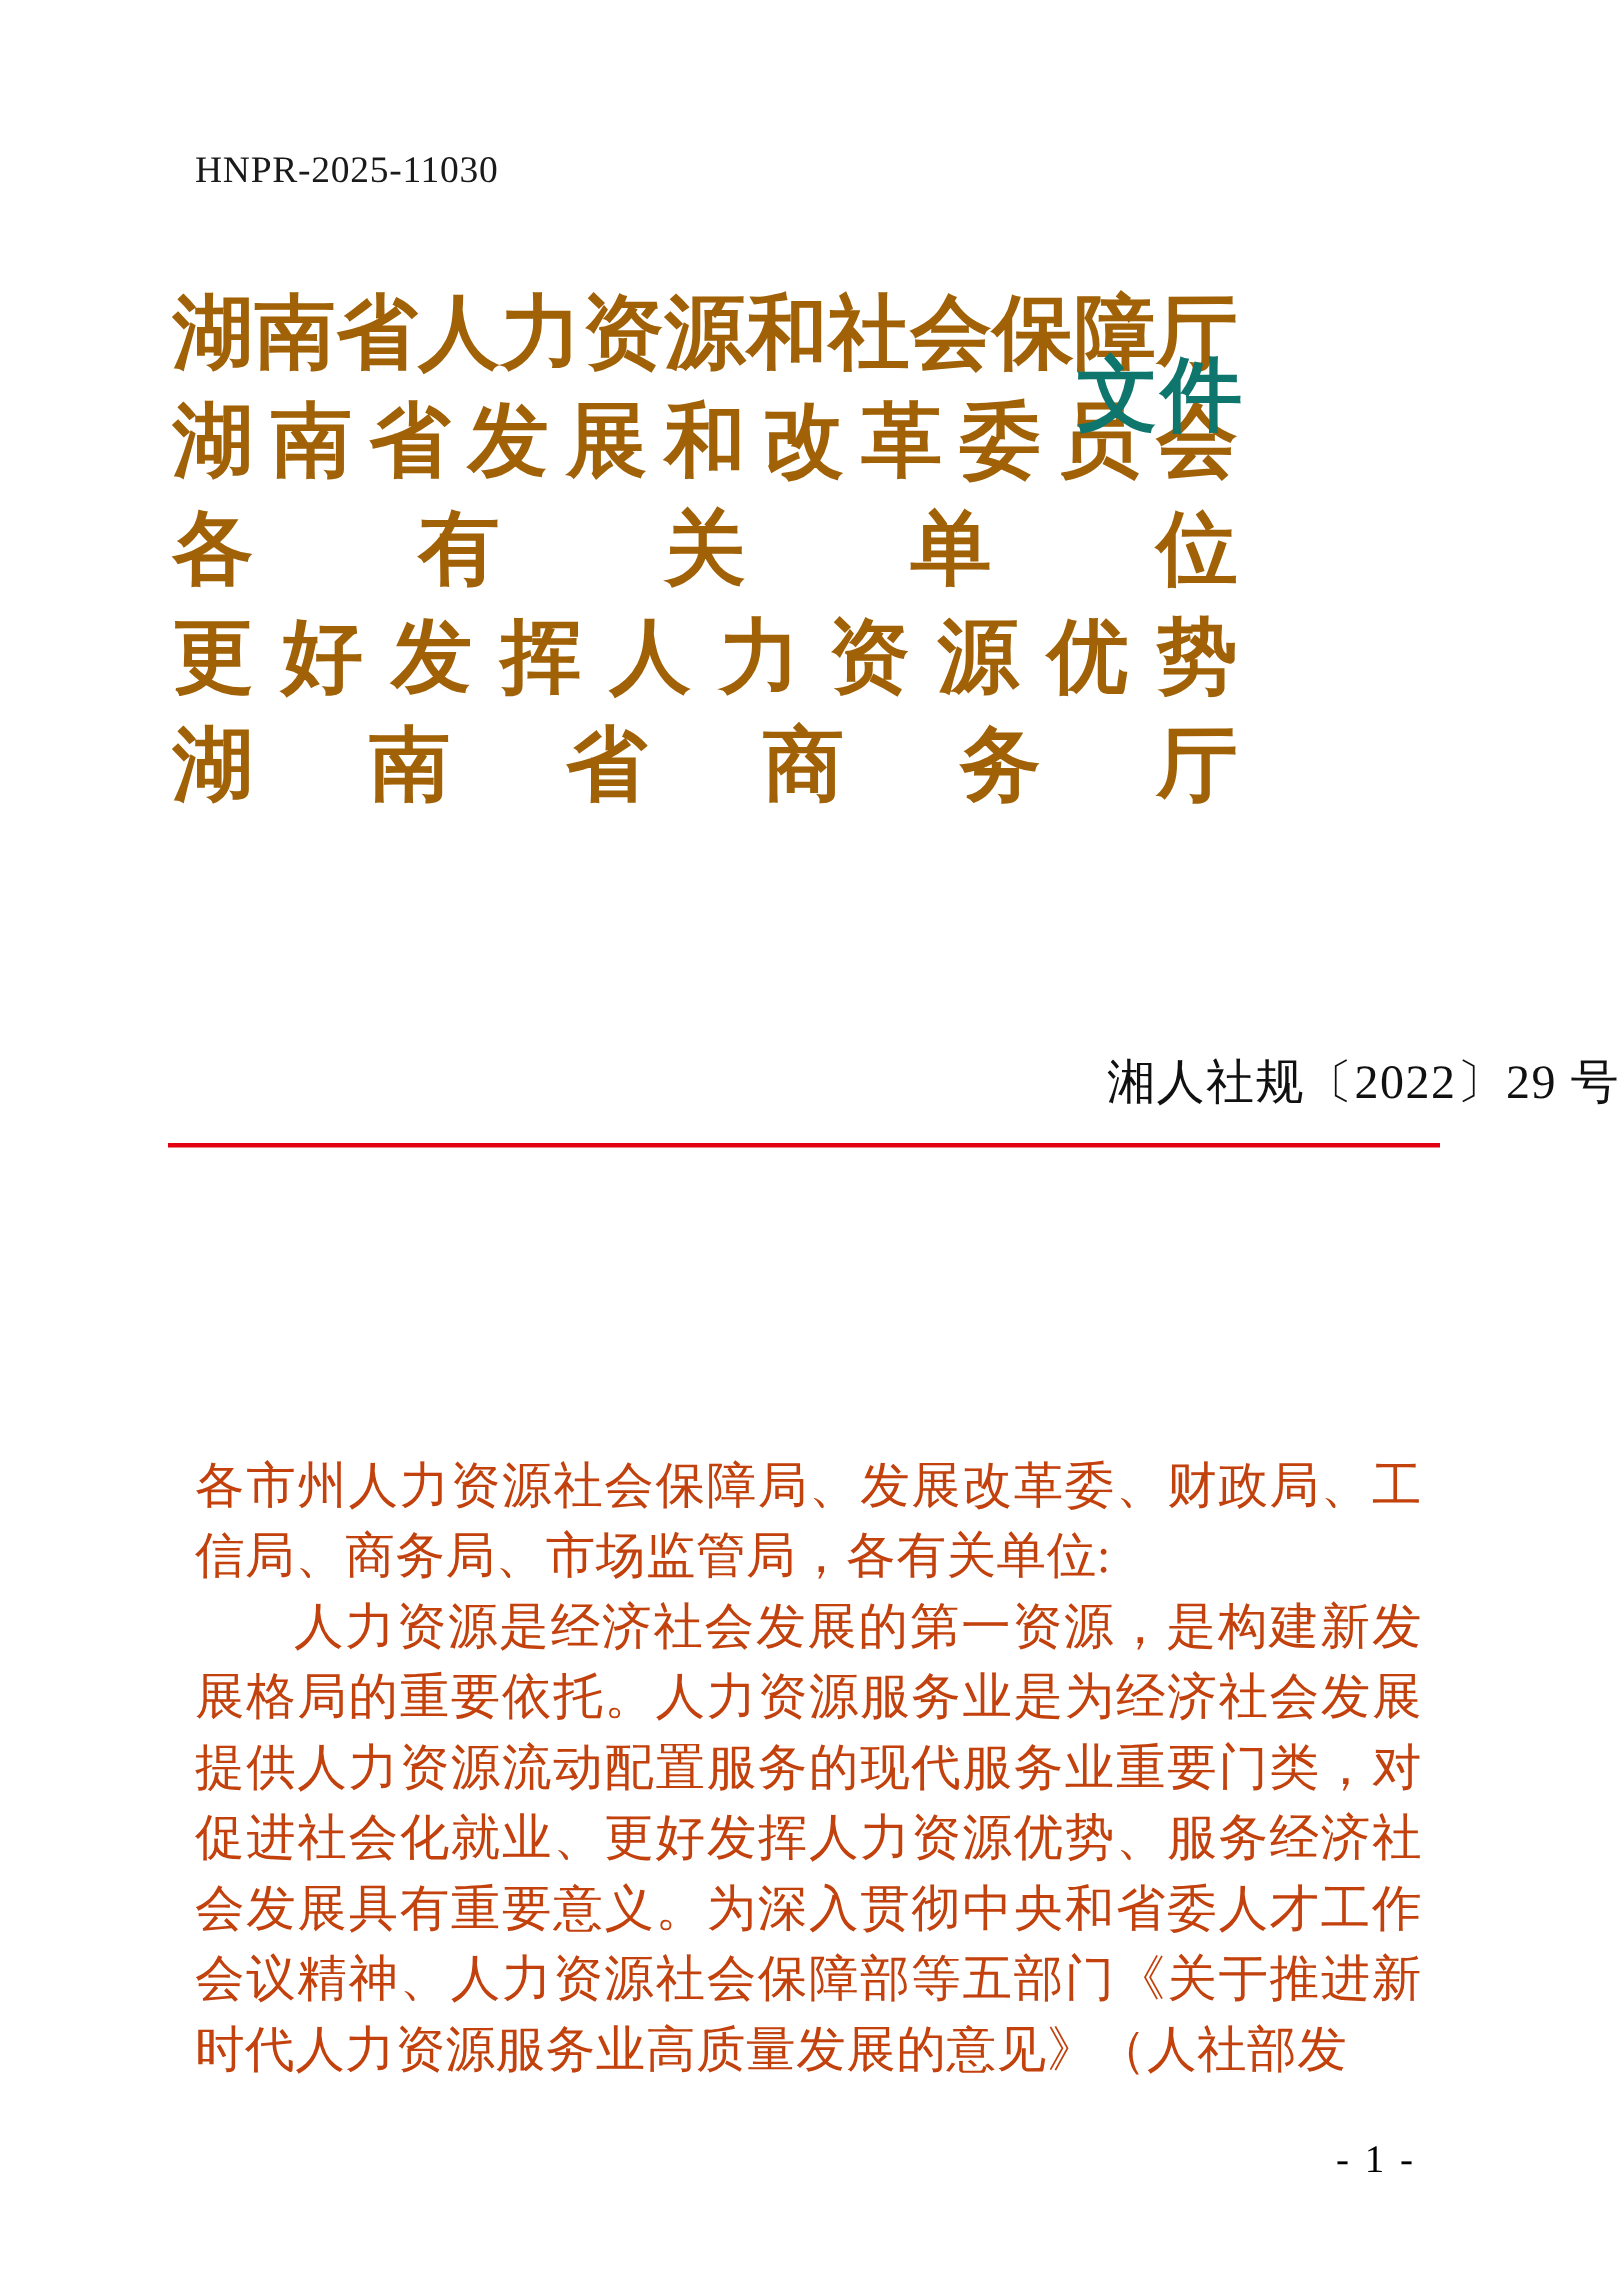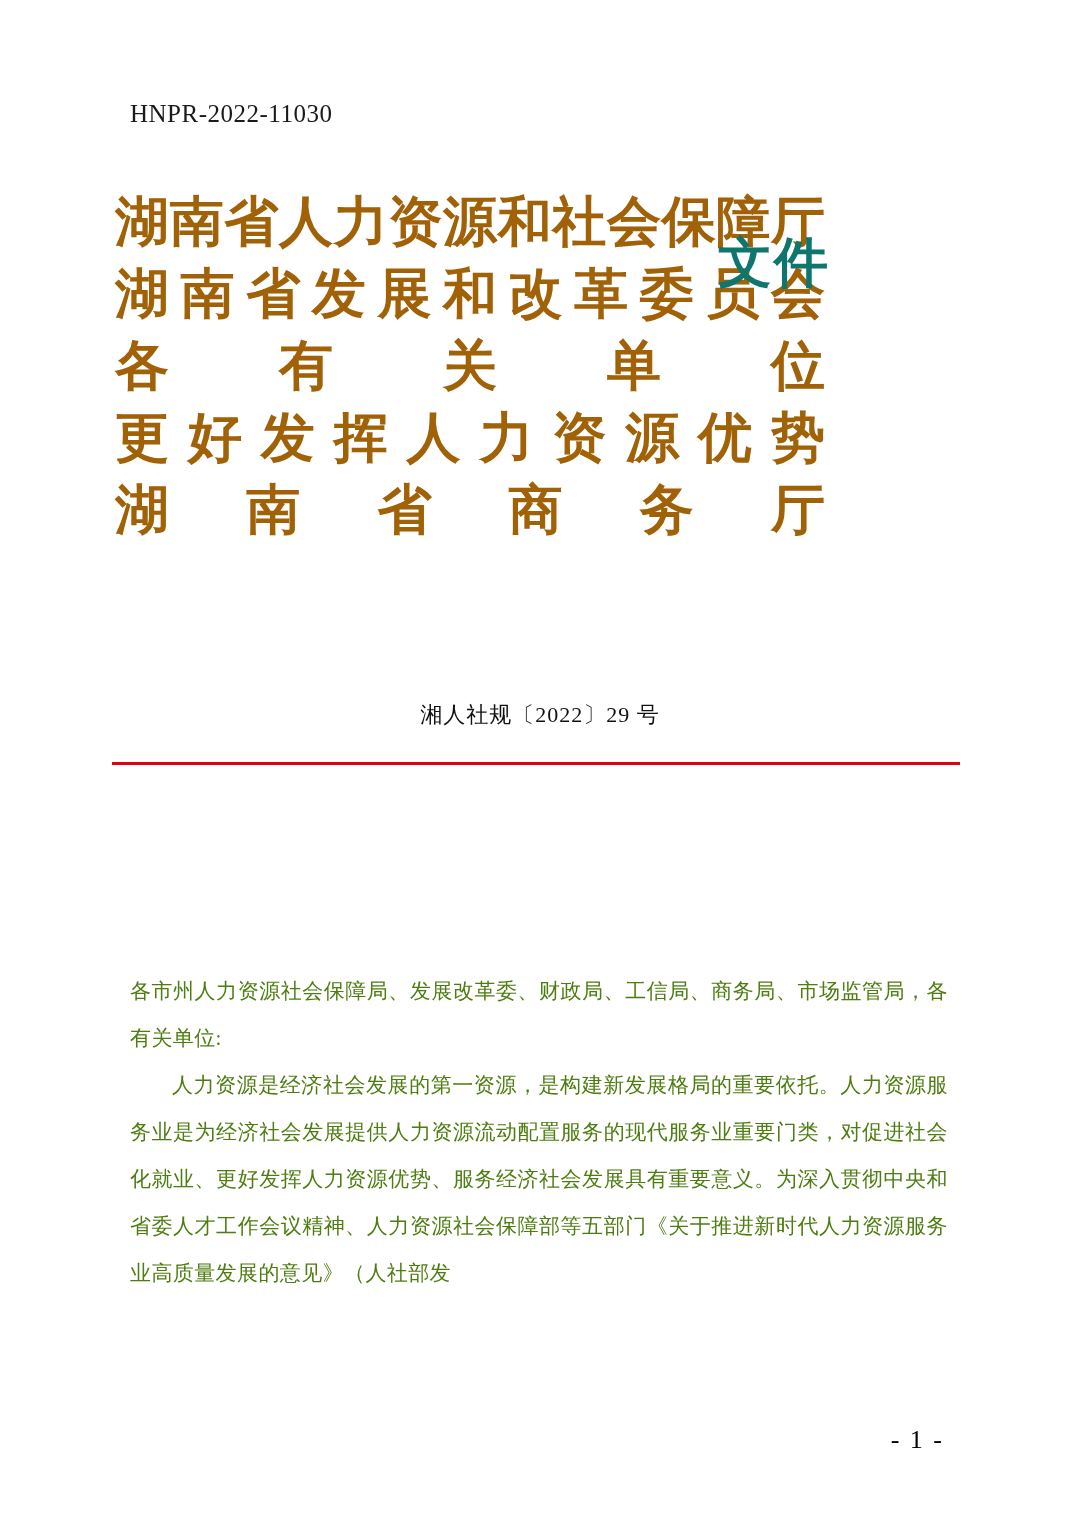--- a/index.html
+++ b/index.html
@@ -72,22 +72,22 @@
     line-height: 62px;
     letter-spacing: 2px;
     font-family: Liberation Serif, serif;
   }
 
   
   .issue-no {
     position: absolute;
     top: 700px;
     left: 0; right: 0;
-    text-align: center;
-    font-size: 22px;
+    text-align: right;
+    font-size: 32px;
     color: #111;
     letter-spacing: 1px;
   }
 
   
   .red-rule {
     position: absolute;
     left: 112px;
     top: 762px;
     width: 848px;
@@ -109,44 +109,44 @@
     color: #000;
     font-family: "Liberation Serif", "DejaVu Serif", serif;
   }
 
   
   .body-text {
     position: absolute;
     left: 130px;
     top: 968px;
     width: 818px;
-    font-size: 21px;
+    font-size: 33px;
     line-height: 47px;
     letter-spacing: 0.4px;
     text-align: justify;
-    color: #4d7c0f;
+    color: #c2410c;
   }
   .body-text p { margin: 0; }
   .body-text p.indent { text-indent: 2em; }
 
   
   .page-number {
     position: absolute;
     right: 136px;
     bottom: 72px;
     font-size: 26px;
     letter-spacing: 2px;
   }
 </style>
 </head>
 <body>
 
 <div class="page">
 
-  <div class="doc-code">HNPR-2022-11030</div>
+  <div class="doc-code">HNPR-2025-11030</div>
 
   <div class="masthead">
     <div class="mh-row">
       <span class="txt">湖南省人力资源和社会保障厅</span>
     </div>
     <div class="mh-row">
       <span class="txt">湖南省发展和改革委员会</span>
     </div>
     <div class="mh-row">
       <span class="txt">各有关单位</span>

